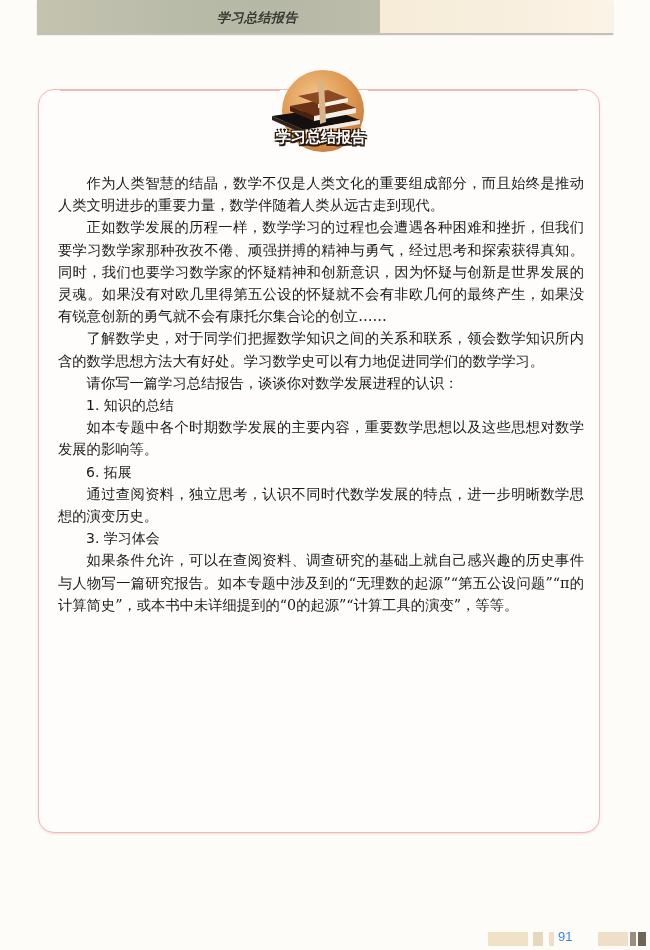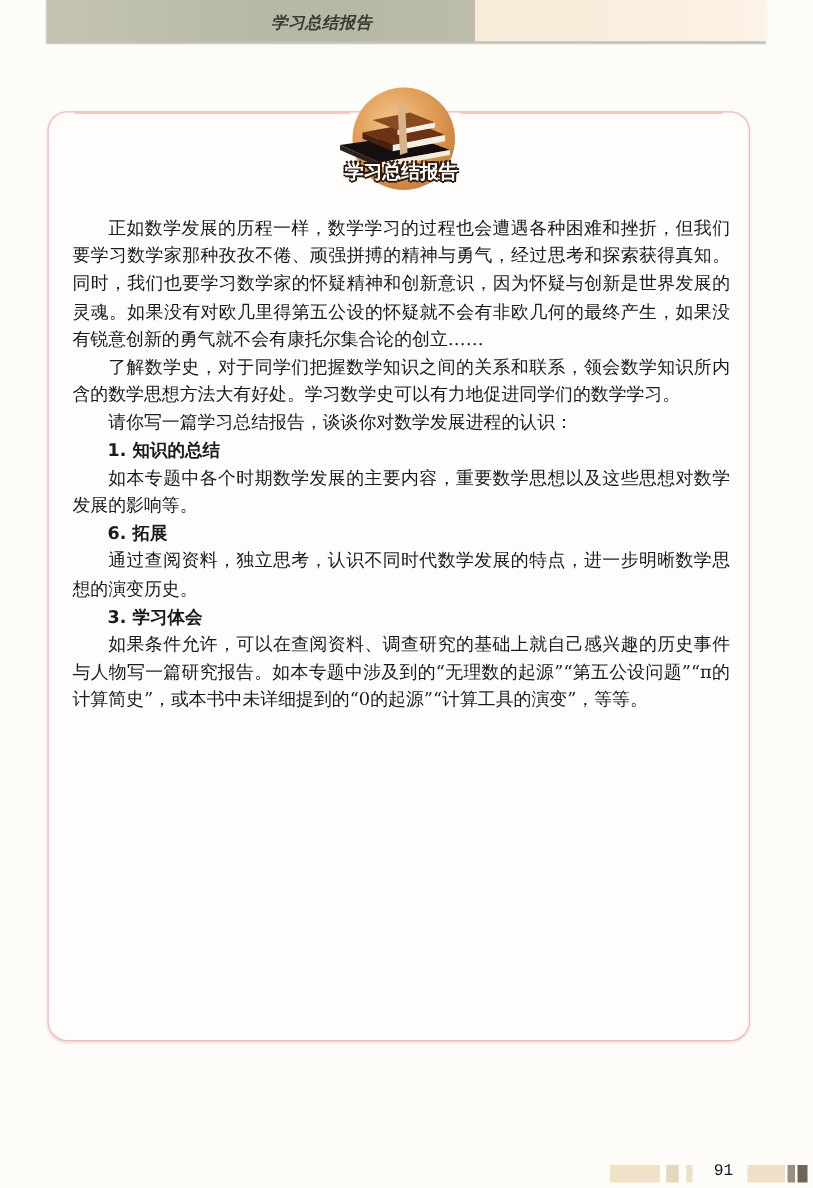--- a/index.html
+++ b/index.html
@@ -55,29 +55,29 @@
     }
     .content {
       position: absolute; left: 58px; top: 172px; width: 526px;
       font-size: 14.3px; line-height: 22.2px;
       text-align: justify;
     }
     .content p { margin: 0; text-indent: 2em; }
     .content h3 {
       margin: 0; padding-left: 2em;
       font-family: "DejaVu Sans", "Liberation Sans", sans-serif;
-      font-size: 14px; font-weight: bold; line-height: 22.2px;
+      font-size: 14px; font-weight: normal; line-height: 22.2px;
     }
     .footer-bar {
       position: absolute; top: 932px; height: 14px;
     }
     .page-number {
-      position: absolute; left: 571px; top: 929px;
-      font-family: Liberation Mono, monospace;
-      font-size: 13px; color: #0f172a;
+      position: absolute; left: 558px; top: 929px;
+      font-family: Liberation Sans, sans-serif;
+      font-size: 13px; color: #3b82f6;
     }
   </style>
 </head>
 <body>
 
 <div class="header-band">
   <div class="gray">
     <span class="header-title">学习总结报告</span>
   </div>
   <div class="cream"></div>
@@ -102,20 +102,21 @@
 
     <polygon points="30,26 60,20 80,28 50,34" fill="#8a4a22"></polygon>
     <polygon points="50,34 80,28 80,32 50,38" fill="#f6f1e6"></polygon>
 
     <path d="M50,12 L56,12 L58,52 L52,54 Z" fill="#d9b48a"></path>
   </svg>
   <div class="badge-title">学习总结报告</div>
 </div>
 
 <div class="content">
+  <p>作为人类智慧的结晶，数学不仅是人类文化的重要组成部分，而且始终是推动人类文明进步的重要力量，数学伴随着人类从远古走到现代。</p>
   <p>正如数学发展的历程一样，数学学习的过程也会遭遇各种困难和挫折，但我们要学习数学家那种孜孜不倦、顽强拼搏的精神与勇气，经过思考和探索获得真知。同时，我们也要学习数学家的怀疑精神和创新意识，因为怀疑与创新是世界发展的灵魂。如果没有对欧几里得第五公设的怀疑就不会有非欧几何的最终产生，如果没有锐意创新的勇气就不会有康托尔集合论的创立……</p>
   <p>了解数学史，对于同学们把握数学知识之间的关系和联系，领会数学知识所内含的数学思想方法大有好处。学习数学史可以有力地促进同学们的数学学习。</p>
   <p>请你写一篇学习总结报告，谈谈你对数学发展进程的认识：</p>
 
   <h3>1. 知识的总结</h3>
   <p>如本专题中各个时期数学发展的主要内容，重要数学思想以及这些思想对数学发展的影响等。</p>
 
   <h3>6. 拓展</h3>
   <p>通过查阅资料，独立思考，认识不同时代数学发展的特点，进一步明晰数学思想的演变历史。</p>
 

